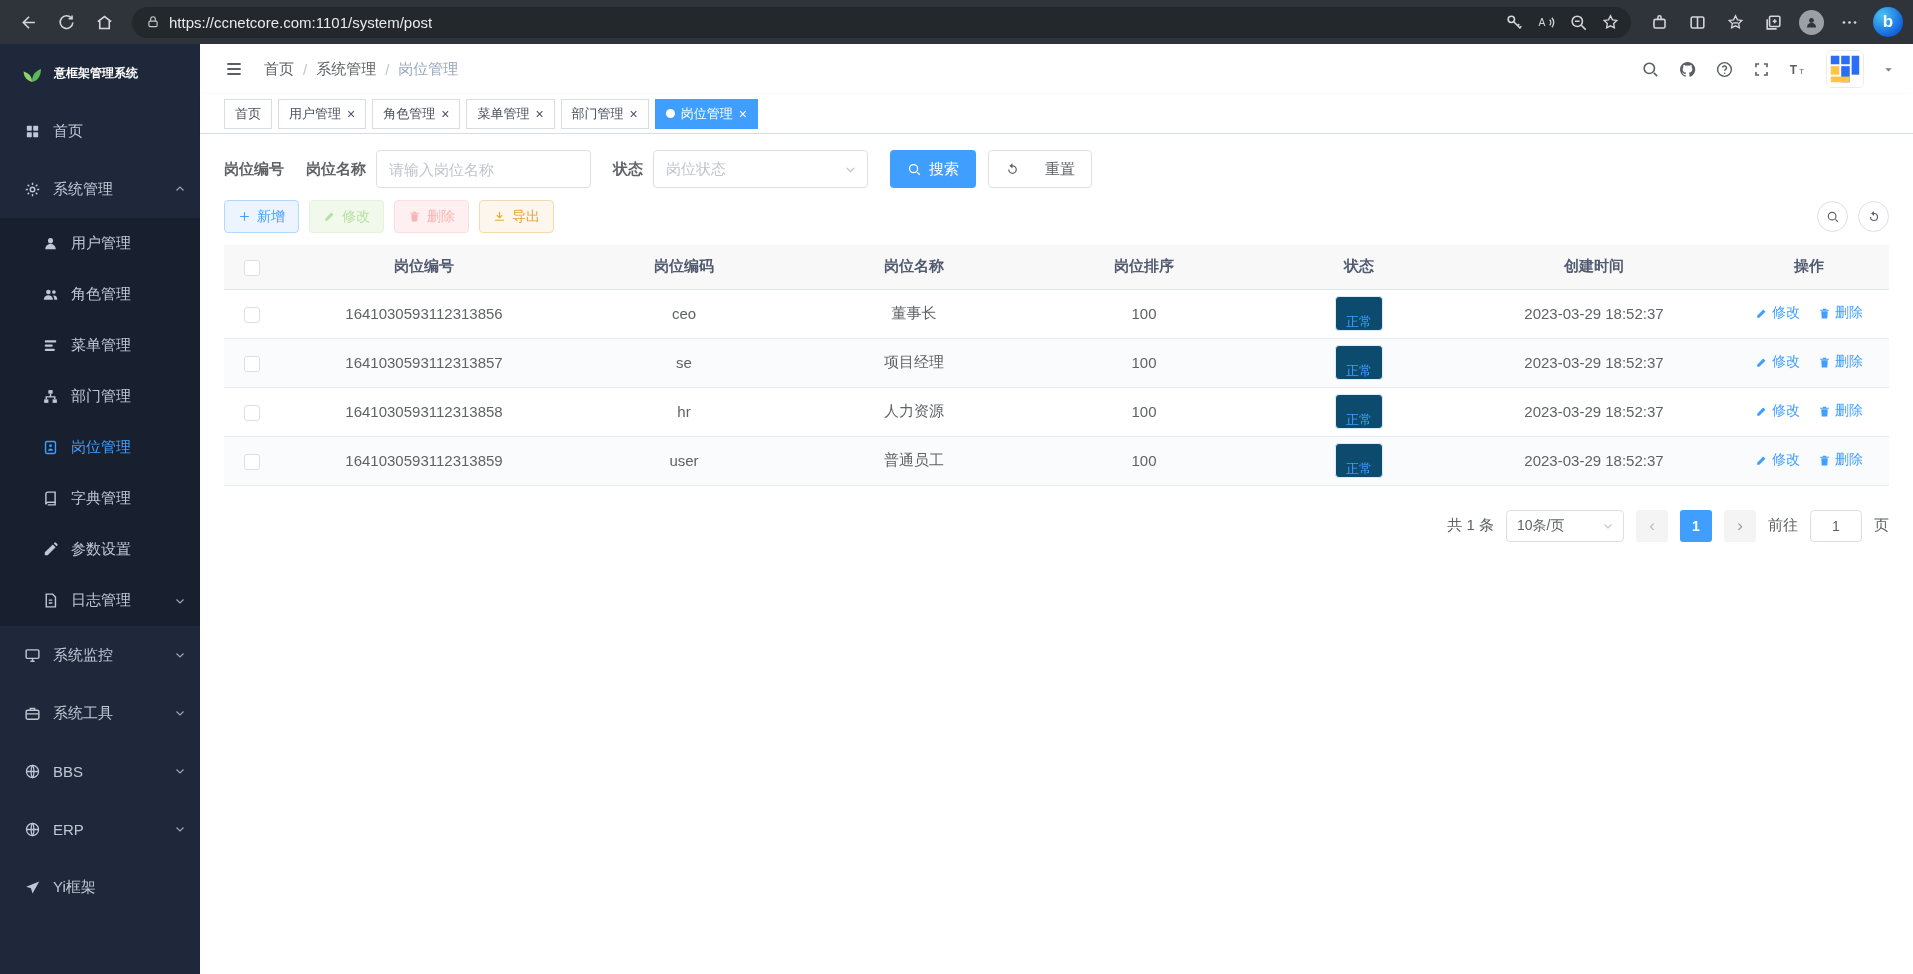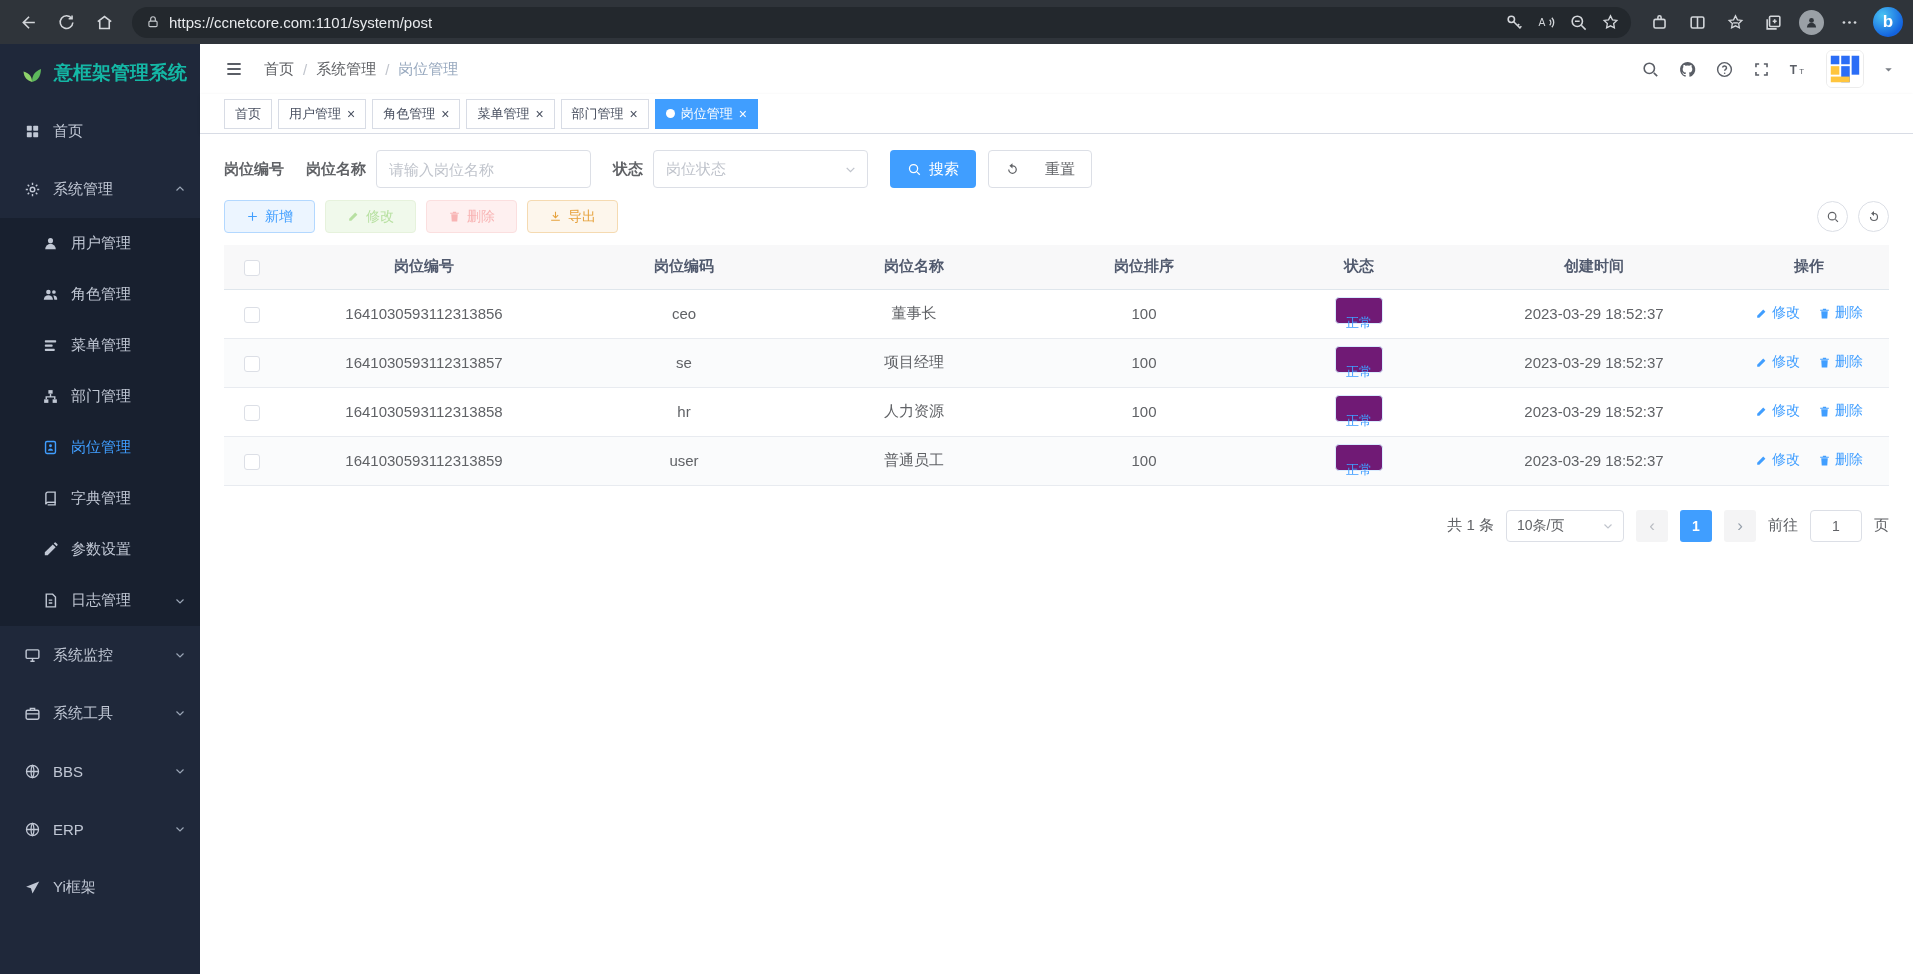--- a/index.html
+++ b/index.html
@@ -18,21 +18,21 @@
   .pill-right .bbtn { width:30px; height:30px; }
   .bing { width:30px; height:30px; border-radius:50%; background:radial-gradient(circle at 32% 28%, #49c3f2, #1363df 72%); color:#fff; font-weight:bold; font-size:17px; display:flex; align-items:center; justify-content:center; margin-left:4px; cursor:pointer; }
   .avatar-gray { width:25px; height:25px; border-radius:50%; background:#9aa0a6; display:flex; align-items:center; justify-content:center; color:#2f343a; }
   .avatar-gray svg { width:17px; height:17px; }
 
   
   .app { display:flex; height:930px; }
   .sidebar { width:200px; flex-shrink:0; background:#1f283a; color:#c0c7d4; overflow:hidden; }
   .logo-row { height:58px; display:flex; align-items:center; gap:10px; padding-left:20px; cursor:pointer; }
   .logo-row svg { width:24px; height:24px; }
-  .logo-text { color:#14b8a6; font-size:19px; font-weight:bold; white-space:nowrap; }
+  .logo-text { color:#ffffff; font-size:12px; font-weight:bold; white-space:nowrap; }
   .mi { height:58px; display:flex; align-items:center; gap:12px; padding:0 14px 0 24px; font-size:15px; cursor:pointer; white-space:nowrap; }
   .mi svg { width:17px; height:17px; flex-shrink:0; }
   .chev { margin-left:auto; color:#9aa5b5; }
   .chev svg { width:12px; height:12px; }
   .chev.up svg { transform:rotate(180deg); }
   .submenu { background:#18202f; }
   .submenu .mi { height:51px; padding-left:42px; }
   .mi.active { color:#409eff; }
 
   .main { flex:1; min-width:0; display:flex; flex-direction:column; background:#fff; }
@@ -70,36 +70,36 @@
   .tin::placeholder { color:#c0c4cc; }
   .sel { width:215px; height:38px; border:1px solid #dcdfe6; border-radius:4px; padding:0 10px 0 12px; display:flex; align-items:center; justify-content:space-between; background:#fff; cursor:pointer; }
   .sel .ph { font-size:15px; color:#c0c4cc; }
   .sel svg { width:13px; height:13px; color:#c0c4cc; }
   .btn { height:38px; padding:0 16px; border-radius:4px; display:inline-flex; align-items:center; gap:7px; font-size:15px; cursor:pointer; border:1px solid transparent; }
   .btn svg { width:15px; height:15px; }
   .btn.primary { background:#409eff; color:#fff; }
   .btn.default { background:#fff; border-color:#dcdfe6; color:#606266; margin-left:12px;gap:25px; }
 
   .toolbar { display:flex; align-items:center; margin-bottom:12px; }
-  .tbtn { height:33px; padding:0 21px; border-radius:4px; display:inline-flex; align-items:center; gap:6px; font-size:14px; margin-right:10px; cursor:pointer; border:1px solid transparent; }
+  .tbtn { height:33px; padding:0 13px; border-radius:4px; display:inline-flex; align-items:center; gap:6px; font-size:14px; margin-right:10px; cursor:pointer; border:1px solid transparent; }
   .tbtn svg { width:13px; height:13px; }
   .tbtn.add { background:#ecf5ff; border-color:#b3d8ff; color:#409eff; }
   .tbtn.edit { background:#f0f9eb; border-color:#e6f2dc; color:#b7e0a1; cursor:not-allowed; }
   .tbtn.del { background:#fef0f0; border-color:#fbdfdf; color:#f8b4b4; cursor:not-allowed; }
   .tbtn.exp { background:#fdf6ec; border-color:#f5dab1; color:#e6a23c; }
   .tool-right { margin-left:auto; display:flex; gap:10px; }
   .cbtn { width:31px; height:31px; border-radius:50%; border:1px solid #dcdfe6; background:#fff; display:flex; align-items:center; justify-content:center; color:#606266; cursor:pointer; }
   .cbtn svg { width:14px; height:14px; }
 
   table { width:100%; border-collapse:collapse; table-layout:fixed; }
   thead th { background:#f8f8f9; color:#515a6e; font-size:15px; font-weight:700; height:44px; border-bottom:1px solid #dfe6ec; text-align:center; }
   tbody td { height:49px; font-size:15px; color:#606266; text-align:center; border-bottom:1px solid #e8ebf0; overflow:hidden; white-space:nowrap; }
   tbody tr:nth-child(even) { background:#fafbfc; }
   .cb { width:16px; height:16px; border:1px solid #dcdfe6; border-radius:3px; background:#fff; display:inline-block; vertical-align:middle; cursor:pointer; }
-  .tagpill { display:inline-block; padding:12px 10px; height:27px; line-height:25px; background:#701a75; border:1px solid #d9ecff; color:#409eff; border-radius:4px; font-size:13px; }
+  .tagpill { display:inline-block; padding:12px 10px; height:35px; line-height:25px; background:#0c4a6e; border:1px solid #d9ecff; color:#409eff; border-radius:4px; font-size:13px; }
   .op { display:inline-flex; align-items:center; gap:4px; color:#409eff; font-size:14px; cursor:pointer; }
   .op + .op { margin-left:14px; }
   .op svg { width:13px; height:13px; }
 
   .pager { display:flex; align-items:center; justify-content:flex-end; margin-top:24px; font-size:15px; color:#606266; gap:12px; }
   .psel { width:118px; height:32px; border:1px solid #dcdfe6; border-radius:4px; display:flex; align-items:center; justify-content:space-between; padding:0 9px 0 10px; font-size:14px; color:#606266; cursor:pointer; }
   .psel svg { width:12px; height:12px; color:#c0c4cc; }
   .pgbtn { min-width:32px; height:32px; border-radius:3px; background:#f4f4f5; color:#b9bcc2; display:flex; align-items:center; justify-content:center; font-size:17px; cursor:pointer; }
   .pgbtn.page { color:#fff; background:#409eff; font-size:14px; font-weight:bold; }
   .pgbtn.next { color:#97a0ab; }

